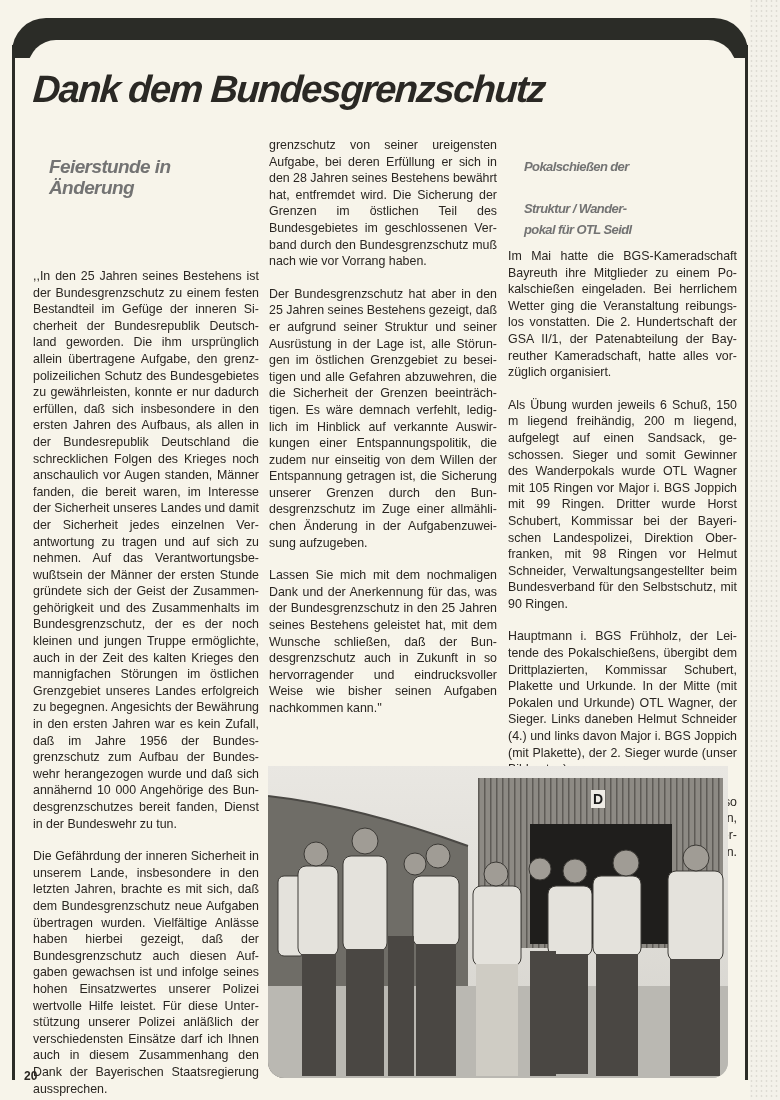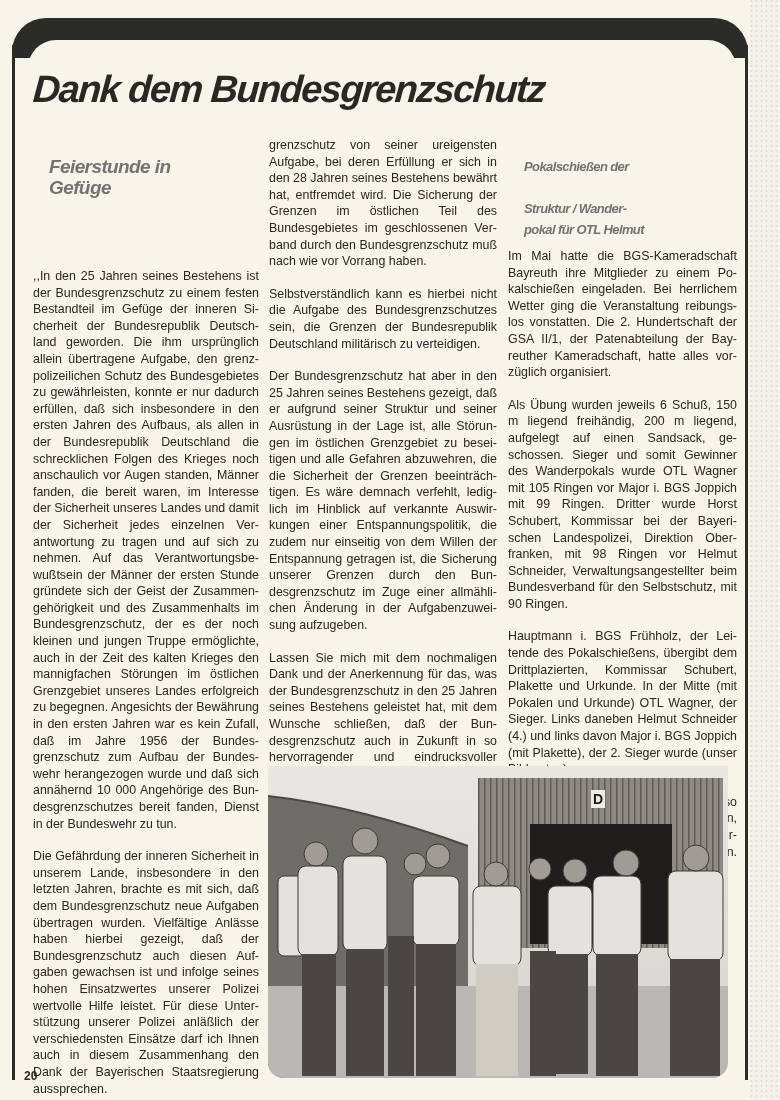--- a/index.html
+++ b/index.html
@@ -83,40 +83,39 @@
   <div class="frame-top"></div>
   <div class="frame-inner"></div>
   <div class="frame-left"></div>
   <div class="frame-right"></div>
 
   <h1 class="headline">Dank dem Bundesgrenzschutz</h1>
 
   <div class="col col1">
     <h2 class="subhead">
       <span>Feierstunde in</span><br>
-      <span>Gefüge</span>
+      <span>Änderung</span>
     </h2>
     <p>,,In den 25 Jahren seines Bestehens ist der Bundesgrenzschutz zu einem festen Bestandteil im Gefüge der inneren Si­cherheit der Bundesrepublik Deutsch­land geworden. Die ihm ursprünglich allein übertragene Aufgabe, den grenz­polizeilichen Schutz des Bundesgebie­tes zu gewährleisten, konnte er nur da­durch erfüllen, daß sich insbesondere in den ersten Jahren des Aufbaus, als allen in der Bundesrepublik Deutschland die schrecklichen Folgen des Krieges noch anschaulich vor Augen standen, Männer fanden, die bereit waren, im Interesse der Sicherheit unseres Landes und da­mit der Sicherheit jedes einzelnen Ver­antwortung zu tragen und auf sich zu nehmen. Auf das Verantwortungsbe­wußtsein der Männer der ersten Stunde gründete sich der Geist der Zusammen­gehörigkeit und des Zusammenhalts im Bundesgrenzschutz, der es der noch kleinen und jungen Truppe ermöglichte, auch in der Zeit des kalten Krieges den mannigfachen Störungen im östlichen Grenzgebiet unseres Landes erfolgreich zu begegnen. Angesichts der Bewäh­rung in den ersten Jahren war es kein Zufall, daß im Jahre 1956 der Bundes­grenzschutz zum Aufbau der Bundes­wehr herangezogen wurde und daß sich annähernd 10 000 Angehörige des Bun­desgrenzschutzes bereit fanden, Dienst in der Bundeswehr zu tun.</p>
     <p>Die Gefährdung der inneren Sicherheit in unserem Lande, insbesondere in den letzten Jahren, brachte es mit sich, daß dem Bundesgrenzschutz neue Aufga­ben übertragen wurden. Vielfältige An­lässe haben hierbei gezeigt, daß der Bundesgrenzschutz auch diesen Auf­gaben gewachsen ist und infolge seines hohen Einsatzwertes unserer Polizei wertvolle Hilfe leistet. Für diese Unter­stützung unserer Polizei anläßlich der verschiedensten Einsätze darf ich Ihnen auch in diesem Zusammenhang den Dank der Bayerischen Staatsregierung aussprechen.</p>
 
   </div>
 
   <div class="col col2">
     <p>grenzschutz von seiner ureigensten Aufgabe, bei deren Erfüllung er sich in den 28 Jahren seines Bestehens be­währt hat, entfremdet wird. Die Siche­rung der Grenzen im östlichen Teil des Bundesgebietes im geschlossenen Ver­band durch den Bundesgrenzschutz muß nach wie vor Vorrang haben.</p>
-    <p>Selbstverständlich kann es hierbei nicht die Aufgabe des Bundesgrenzschutzes sein, die Grenzen der Bundesrepublik Deutschland militärisch zu verteidigen.</p>
     <p>Der Bundesgrenzschutz hat aber in den 25 Jahren seines Bestehens gezeigt, daß er aufgrund seiner Struktur und seiner Ausrüstung in der Lage ist, alle Störun­gen im östlichen Grenzgebiet zu besei­tigen und alle Gefahren abzuwehren, die die Sicherheit der Grenzen beeinträch­tigen. Es wäre demnach verfehlt, ledig­lich im Hinblick auf verkannte Auswir­kungen einer Entspannungspolitik, die zudem nur einseitig von dem Willen der Entspannung getragen ist, die Siche­rung unserer Grenzen durch den Bun­desgrenzschutz im Zuge einer allmähli­chen Änderung in der Aufgabenzuwei­sung aufzugeben.</p>
     <p>Lassen Sie mich mit dem nochmaligen Dank und der Anerkennung für das, was der Bundesgrenzschutz in den 25 Jah­ren seines Bestehens geleistet hat, mit dem Wunsche schließen, daß der Bun­desgrenzschutz auch in Zukunft in so hervorragender und eindrucksvoller Weise wie bisher seinen Aufgaben nachkommen kann.''</p>
   </div>
 
   <div class="col col3">
     <h2 class="subhead">
       <span>Pokalschießen der</span><br>
       <br>
       <span>Struktur / Wander-</span><br>
-      <span>pokal für OTL Helmut</span>
+      <span>pokal für OTL Seidl</span>
     </h2>
     <p>Im Mai hatte die BGS-Kameradschaft Bayreuth ihre Mitglieder zu einem Po­kalschießen eingeladen. Bei herrlichem Wetter ging die Veranstaltung reibungs­los vonstatten. Die 2. Hundertschaft der GSA II/1, der Patenabteilung der Bay­reuther Kameradschaft, hatte alles vor­züglich organisiert.</p>
     <p>Als Übung wurden jeweils 6 Schuß, 150 m liegend freihändig, 200 m lie­gend, aufgelegt auf einen Sandsack, ge­schossen. Sieger und somit Gewinner des Wanderpokals wurde OTL Wagner mit 105 Ringen vor Major i. BGS Joppich mit 99 Ringen. Dritter wurde Horst Schubert, Kommissar bei der Bayeri­schen Landespolizei, Direktion Ober­franken, mit 98 Ringen vor Helmut Schneider, Verwaltungsangestellter beim Bundesverband für den Selbst­schutz, mit 90 Ringen.</p>
     <p>Hauptmann i. BGS Frühholz, der Lei­tende des Pokalschießens, übergibt dem Drittplazierten, Kommissar Schu­bert, Plakette und Urkunde. In der Mitte (mit Pokalen und Urkunde) OTL Wagner, der Sieger. Links daneben Helmut Schneider (4.) und links davon Major i. BGS Joppich (mit Plakette), der 2. Sie­ger wurde (unser Bild unten).</p>
     <p><span>Weitere Veranstaltungen sind geplant, so eine Grenzfahrt mit Familienangehö­rigen, ein ,,Oktoberfest'' und ein Infor­mationsabend.</span> <span class="signature">Schn.</span></p>
   </div>
 
   <div class="photo">
     <svg width="460" height="312" viewBox="0 0 460 312" xmlns="http://www.w3.org/2000/svg">
       <defs>

